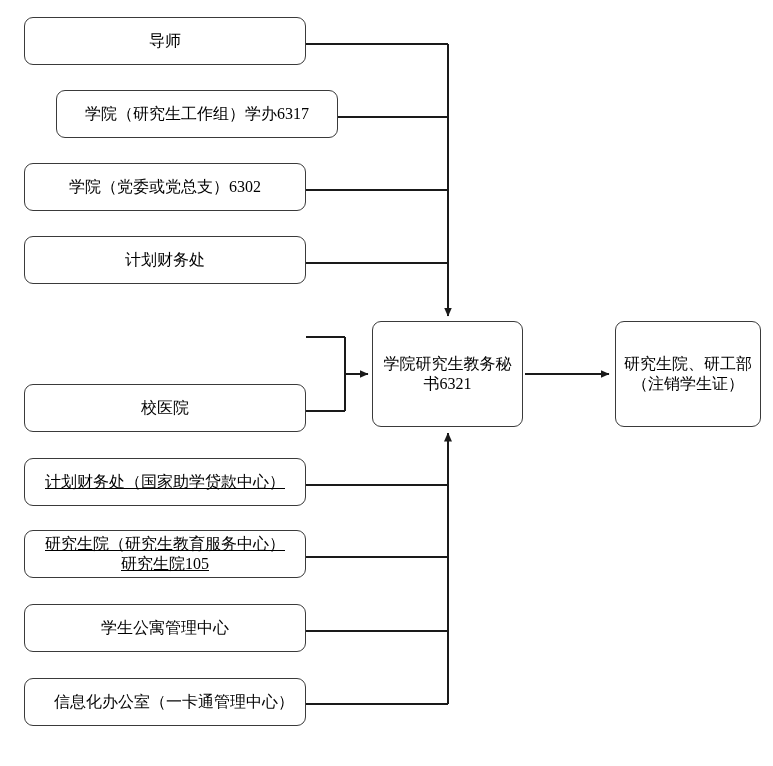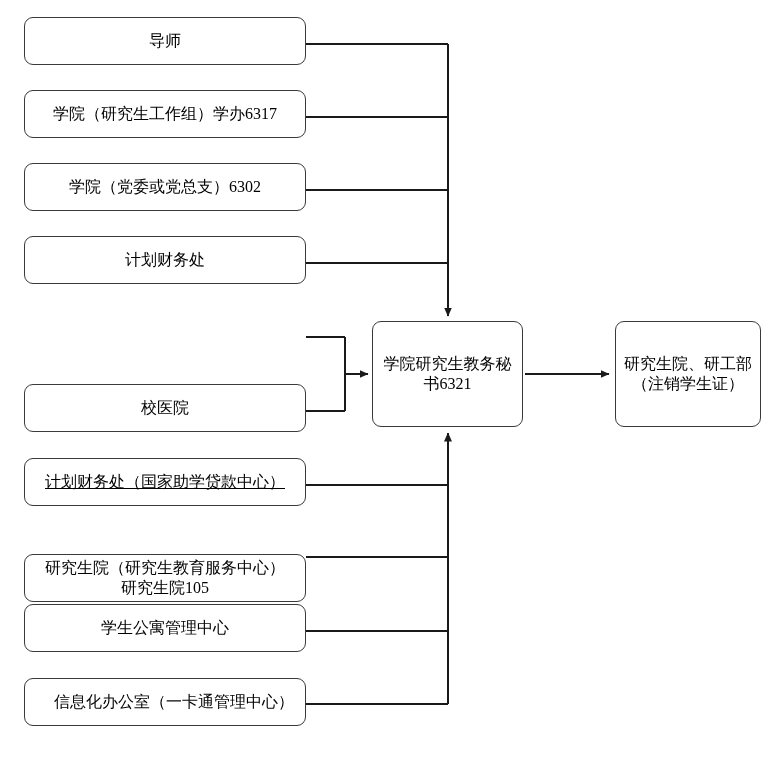--- a/index.html
+++ b/index.html
@@ -83,42 +83,42 @@
       <path d="M448,704 L448,433" marker-end="url(#arrowhead)"></path>
 
       <path d="M525,374 L609,374" marker-end="url(#arrowhead)"></path>
     </g>
   </svg>
 
   <div class="node node-left" style="top:17px;">
     <span class="node-label">导师</span>
   </div>
 
-  <div class="node node-left" style="top:90px;">
+  <div class="node node-left" style="top:90px;margin-left:32px;">
     <span class="node-label">学院（研究生工作组）学办6317</span>
   </div>
 
   <div class="node node-left" style="top:163px;">
     <span class="node-label">学院（党委或党总支）6302</span>
   </div>
 
   <div class="node node-left" style="top:236px;">
     <span class="node-label">计划财务处</span>
   </div>
 
 
   <div class="node node-left" style="top:384px;">
     <span class="node-label">校医院</span>
   </div>
 
   <div class="node node-left" style="top:458px;text-decoration:underline;">
     <span class="node-label">计划财务处（国家助学贷款中心）</span>
   </div>
 
-  <div class="node node-left" style="top:554px;">
+  <div class="node node-left" style="top:530px;text-decoration:underline;">
     <span class="node-label">研究生院（研究生教育服务中心）
 研究生院105</span>
   </div>
 
   <div class="node node-left" style="top:604px;">
     <span class="node-label">学生公寓管理中心</span>
   </div>
 
   <div class="node node-left" style="top:678px;padding-left:24px;">
     <span class="node-label">信息化办公室（一卡通管理中心）</span>

